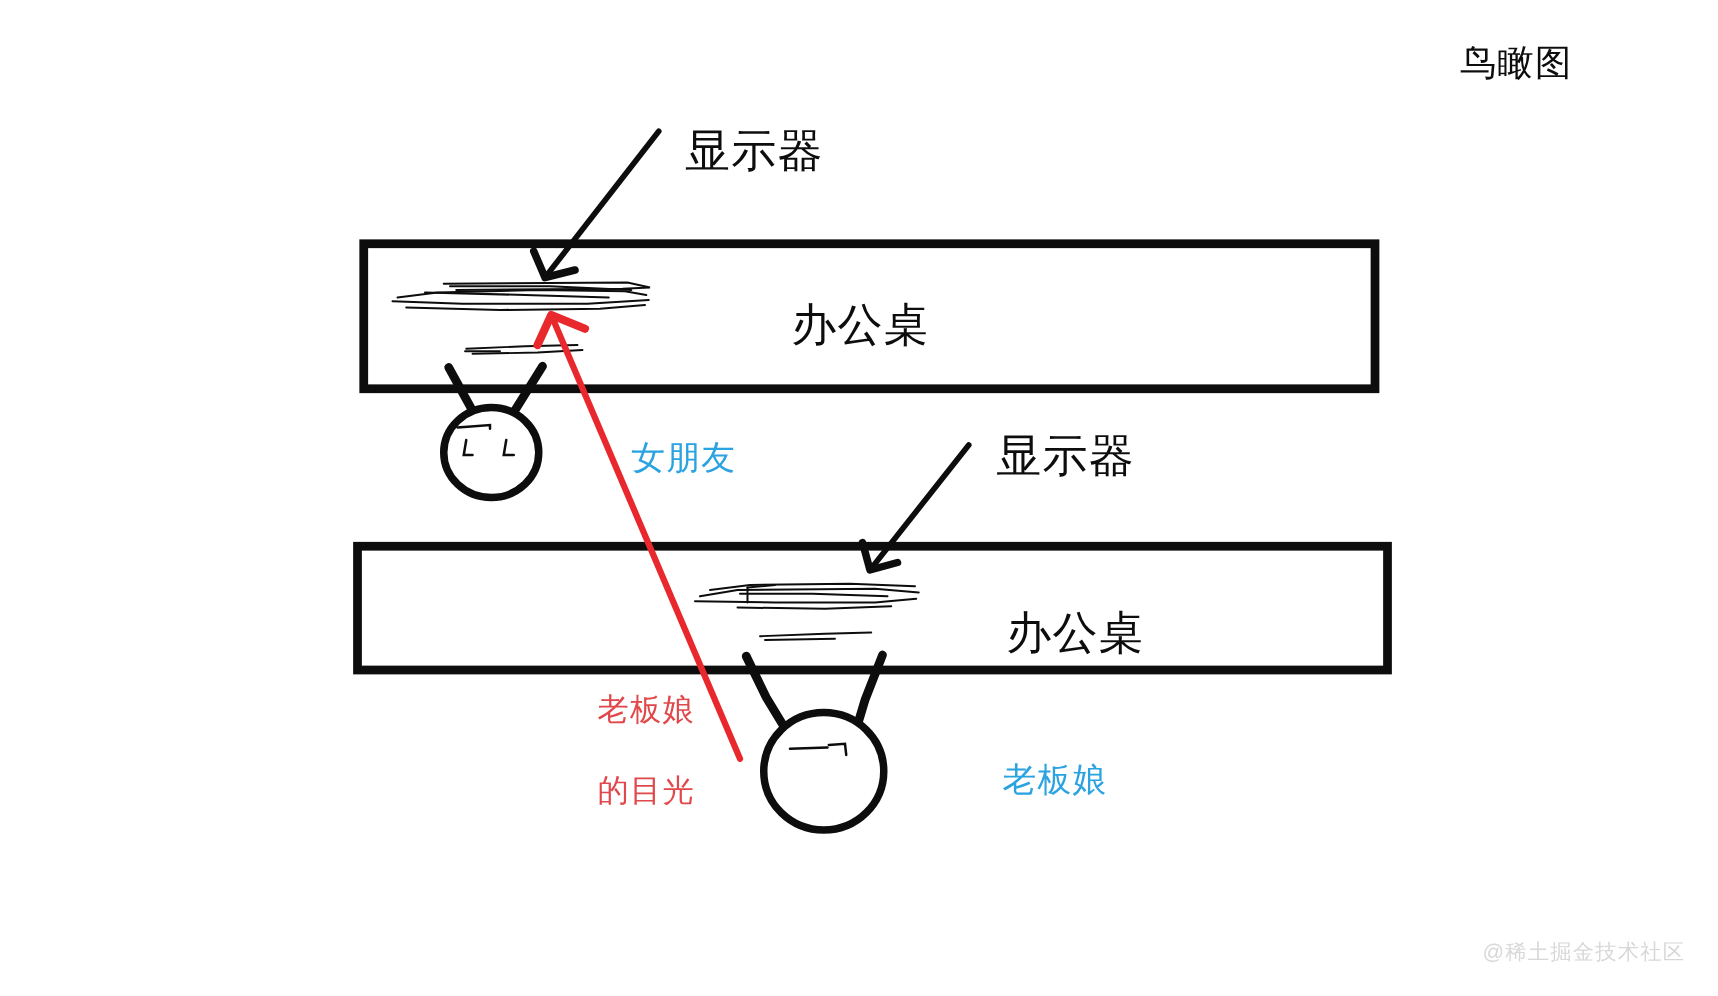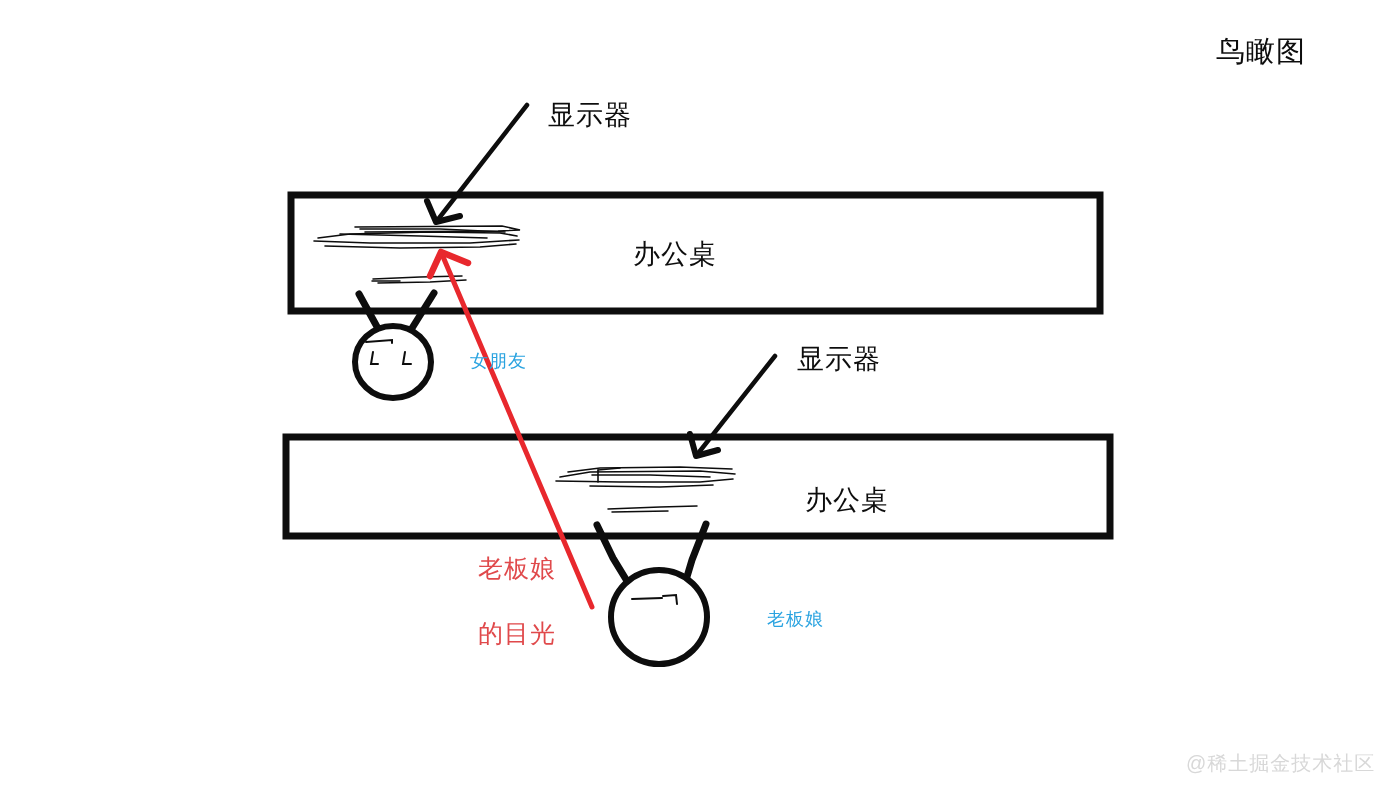--- a/index.html
+++ b/index.html
@@ -29,37 +29,38 @@
     white-space: pre;
     line-height: 1.18;
     user-select: none;
   }
   .lbl-title {
     font-size: 29px;
     color: #0d0d0d;
     letter-spacing: 1px;
   }
   .lbl-dark {
-    font-size: 27px;
+    font-size: 36px;
     color: #0d0d0d;
     letter-spacing: 1px;
   }
   .lbl-blue {
-    font-size: 18px;
+    font-size: 27px;
     color: #2aa3e0;
     letter-spacing: 1px;
+    margin-left: 35px;
   }
   .lbl-red {
     font-size: 25px;
     color: #e0494b;
     letter-spacing: 1px;
     text-align: left;
   }
   .lbl-watermark {
-    font-size: 20px;
+    font-size: 17px;
     color: #d8d8d8;
     letter-spacing: 1px;
   }
 </style>
 </head>
 <body>
 
 <div id="canvas">
 
   <svg id="scene" viewBox="0 0 1374 797" xmlns="http://www.w3.org/2000/svg">
@@ -132,21 +133,21 @@
       <path d="M696 456 L690 434 M696 456 L718 450" fill="none" stroke="#0d0d0d" stroke-width="6" stroke-linecap="round"></path>
     </g>
 
     <g>
       <path d="M592 607 L441 252" fill="none" stroke="#e8282d" stroke-width="5" stroke-linecap="round"></path>
       <path d="M441 252 L430 276 M441 252 L468 263" fill="none" stroke="#e8282d" stroke-width="6.5" stroke-linecap="round"></path>
     </g>
 
   </svg>
 
-  <div class="lbl lbl-title" style="left:1168px; top:34px;margin-left:48px;">鸟瞰图</div>
+  <div class="lbl lbl-title" style="left:1168px; top:34px;">鸟瞰图</div>
 
   <div class="lbl lbl-dark" style="left:548px; top:100px;">显示器</div>
 
   <div class="lbl lbl-dark" style="left:633px; top:239px;">办公桌</div>
 
   <div class="lbl lbl-blue" style="left:470px; top:351px;">女朋友</div>
 
   <div class="lbl lbl-dark" style="left:797px; top:344px;">显示器</div>
 
   <div class="lbl lbl-dark" style="left:805px; top:485px;">办公桌</div>

